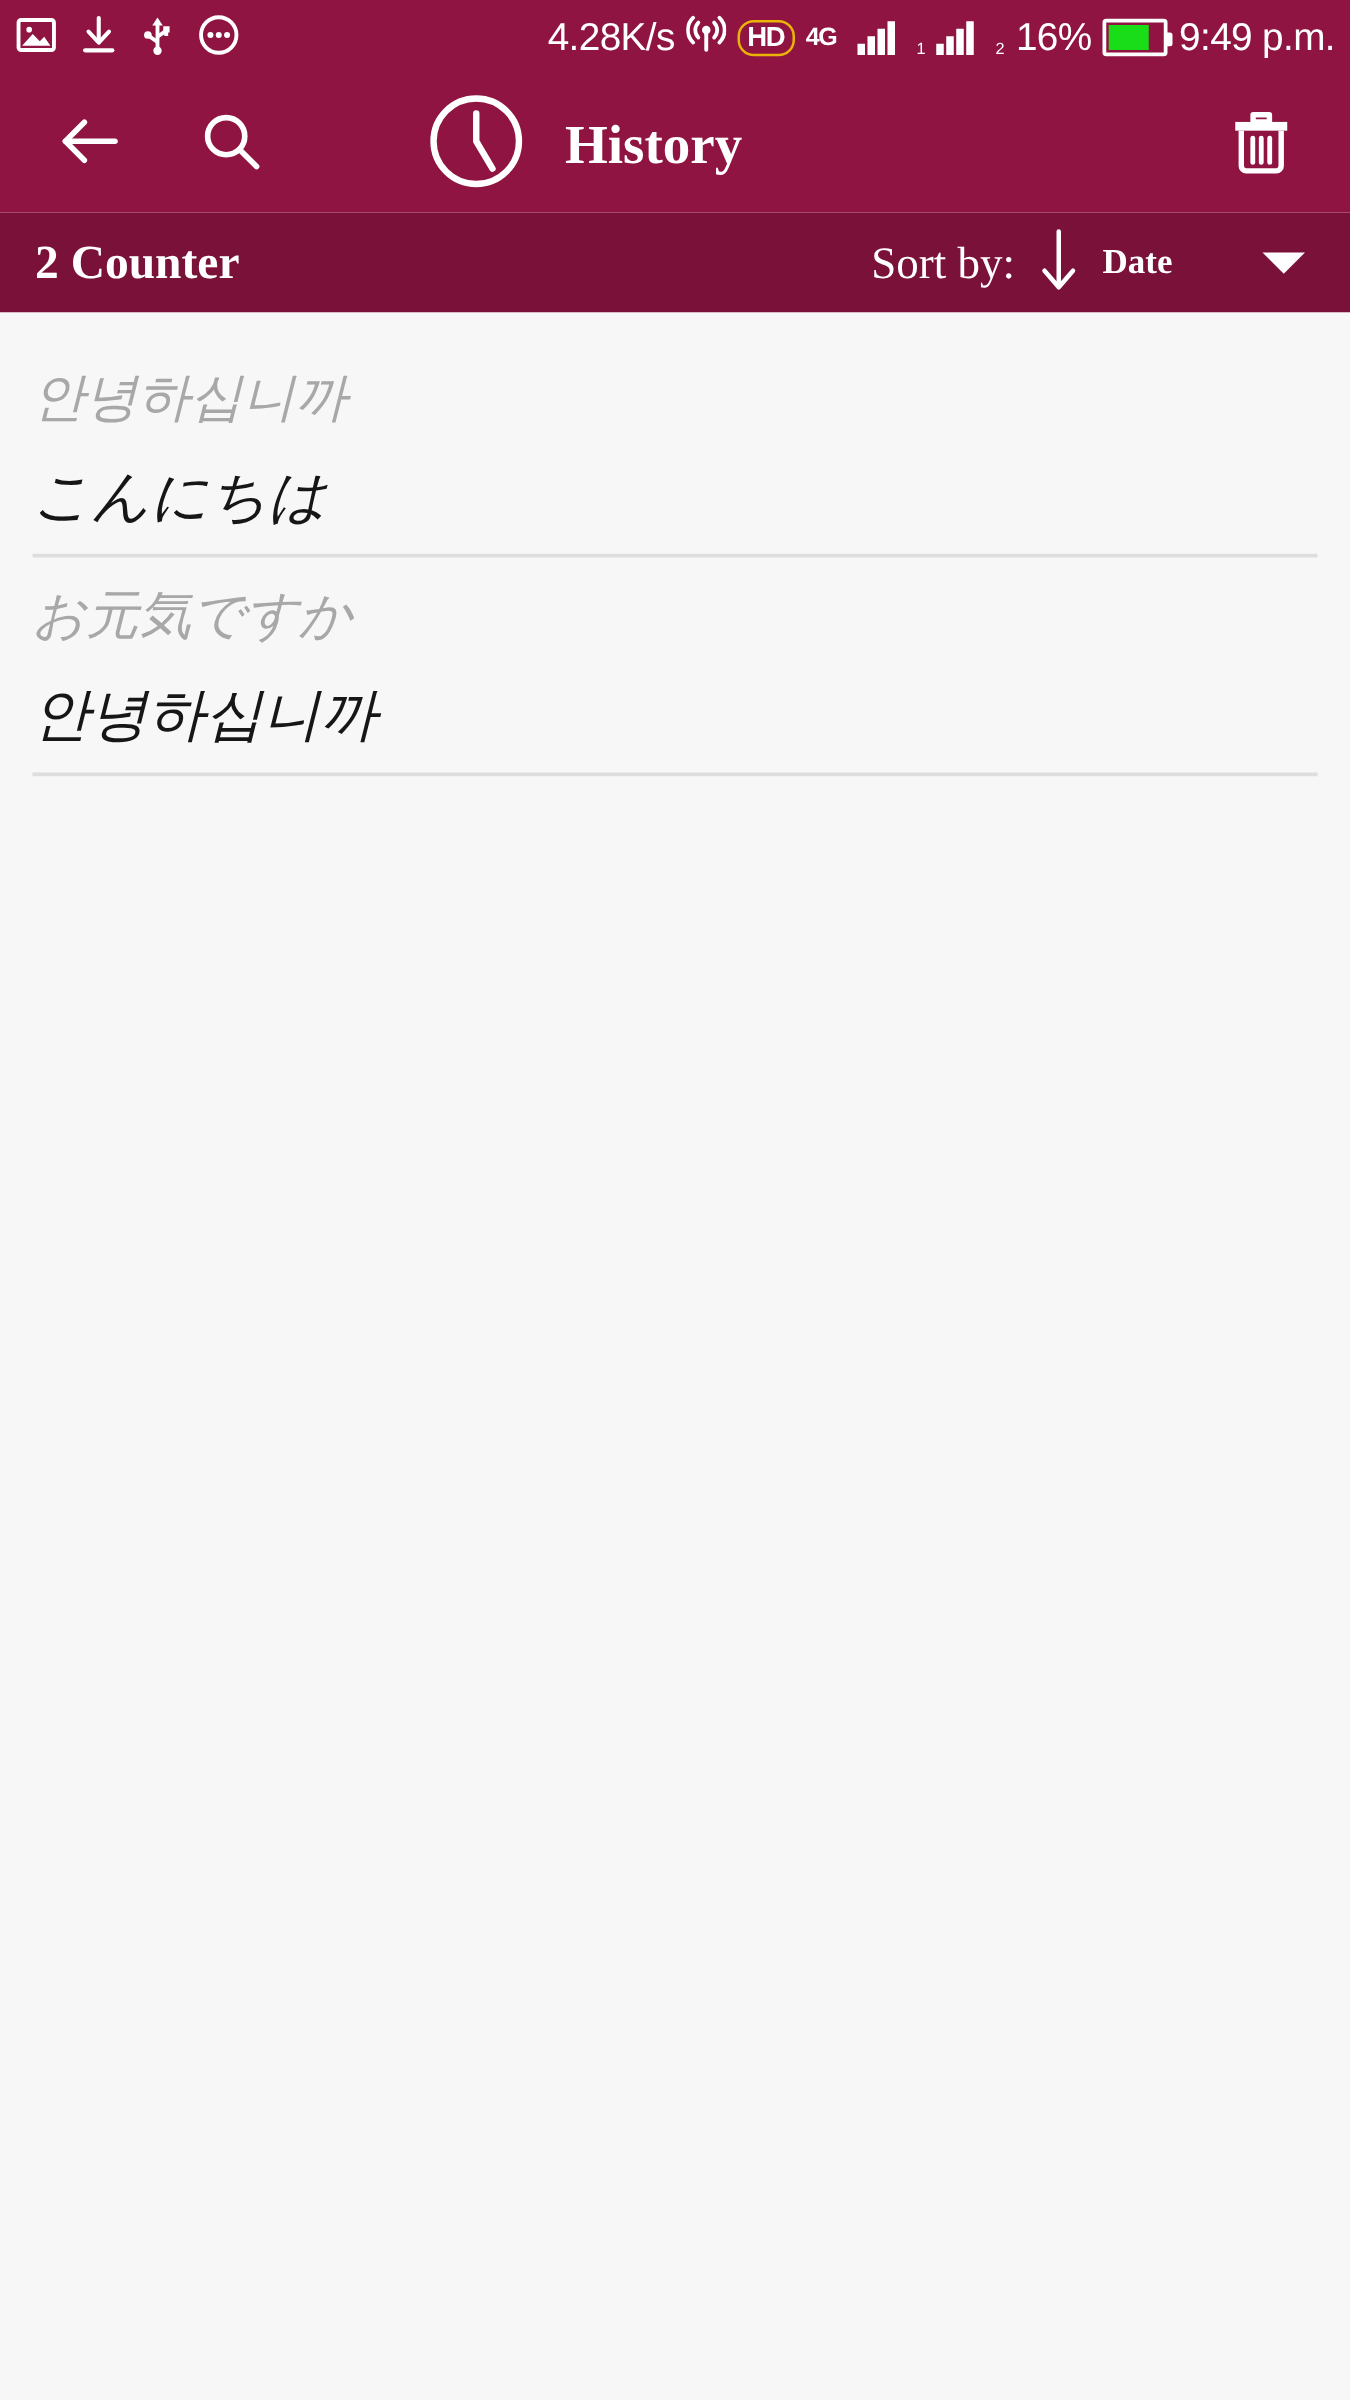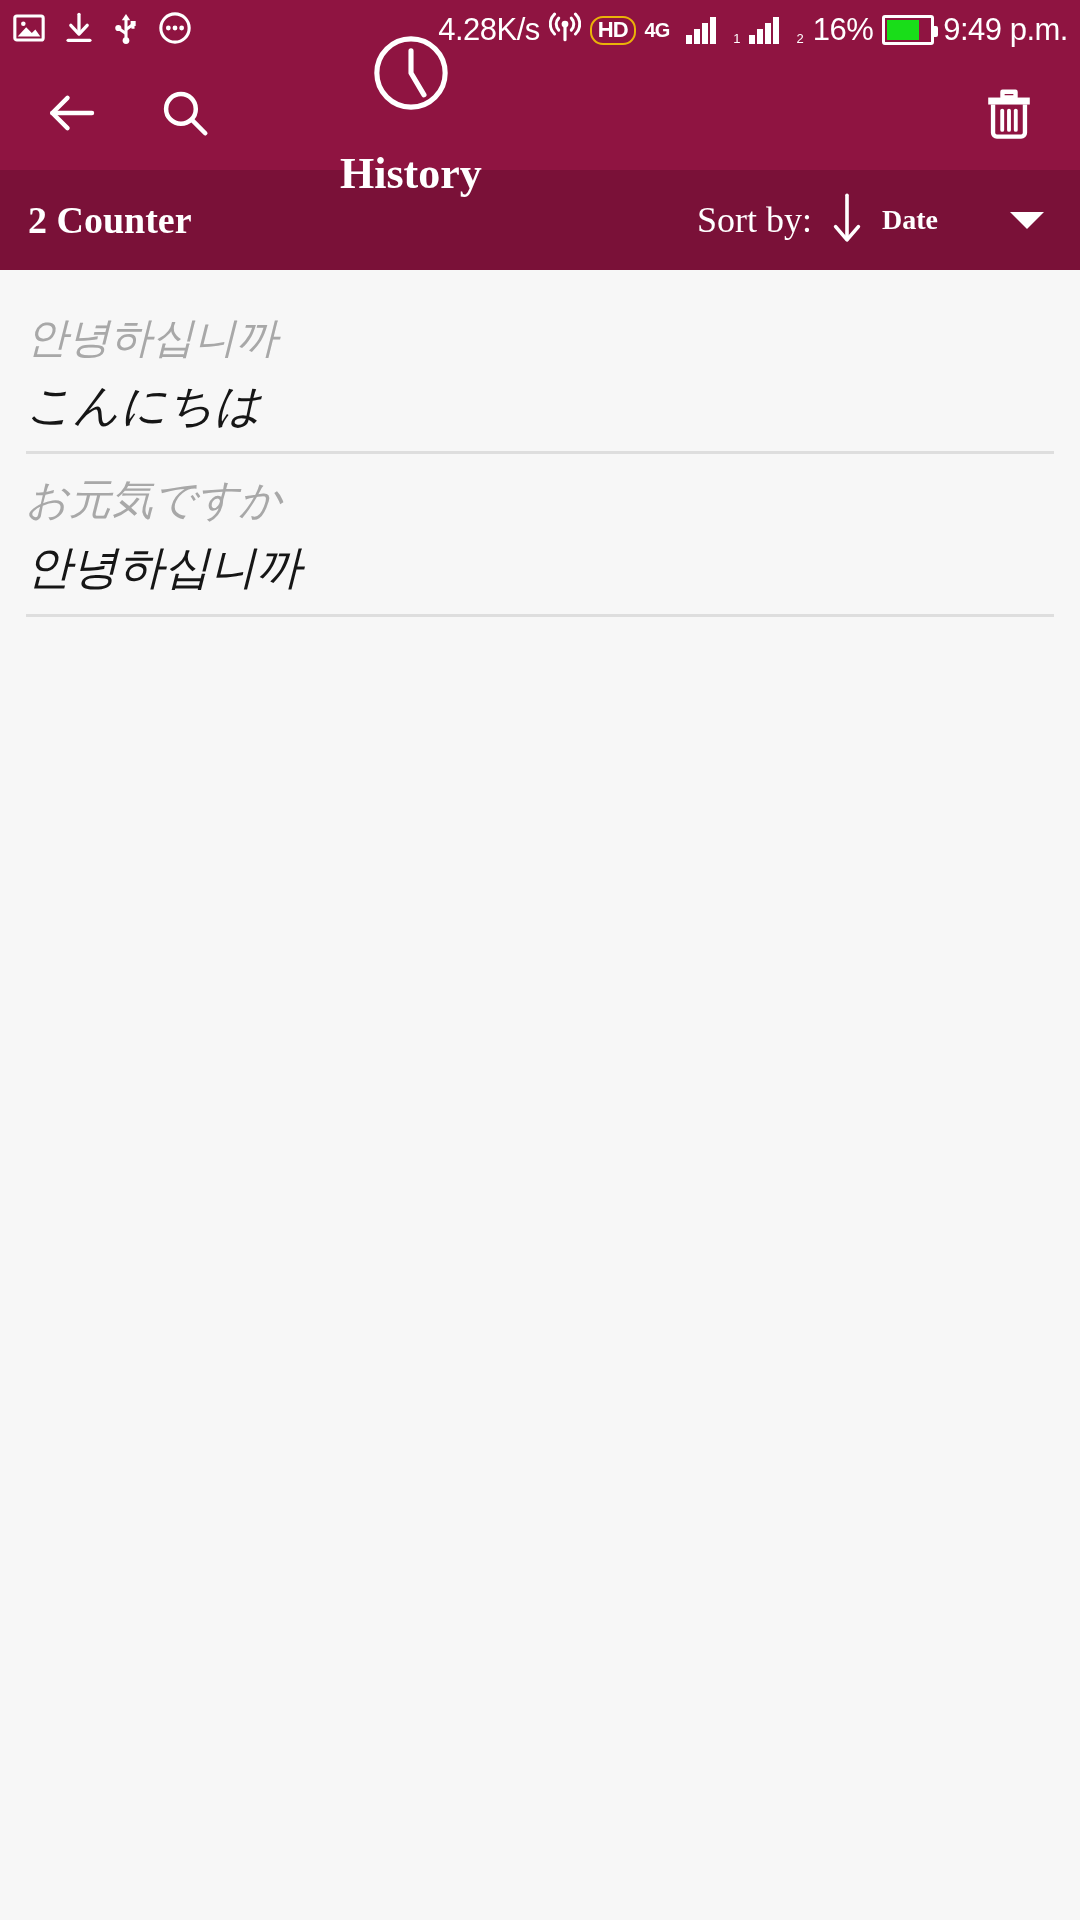--- a/index.html
+++ b/index.html
@@ -100,33 +100,32 @@
   .appbar-btn {
     width: 86px; height: 86px;
     display: flex; align-items: center; justify-content: center;
     flex: 0 0 auto;
   }
   .title-block {
     display: flex;
     align-items: center;
     gap: 30px;
     margin-left: 112px;
-    flex-direction: column;
   }
   .app-title {
     font-size: 44px;
     font-weight: bold;
     color: #ffffff;
     font-family: "Liberation Serif", serif;
   }
   .spacer { flex: 1 1 auto; }
 
   
   .sort-bar {
-    height: 100px;
+    height: 80px;
     background: #7a1138;
     display: flex;
     align-items: center;
     padding: 0 28px;
     color: #ffffff;
   }
   .counter-label {
     font-size: 38px;
     font-weight: bold;
     font-family: "Liberation Serif", serif;
@@ -182,21 +181,21 @@
     font-size: 42px;
     color: #a8a8a8;
     line-height: 1.45;
     white-space: nowrap;
   }
   .dst-text {
     font-family: "DejaVu Sans", "Liberation Sans", sans-serif;
     font-size: 46px;
     color: #161616;
     line-height: 1.4;
-    margin-top: 4px;
+    margin-top: 16px;
     white-space: nowrap;
   }
 </style>
 </head>
 <body>
 
 <div class="status-bar">
   <div class="status-left">
 
     <span class="status-icon">

